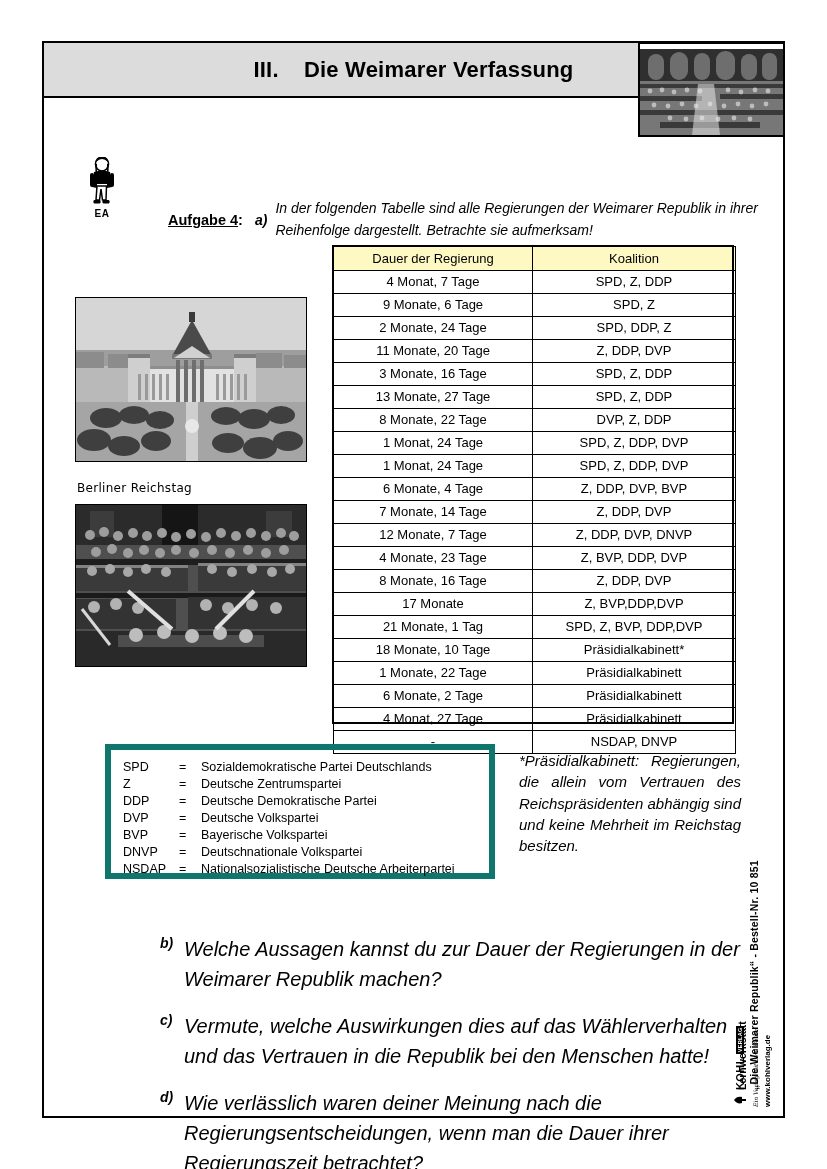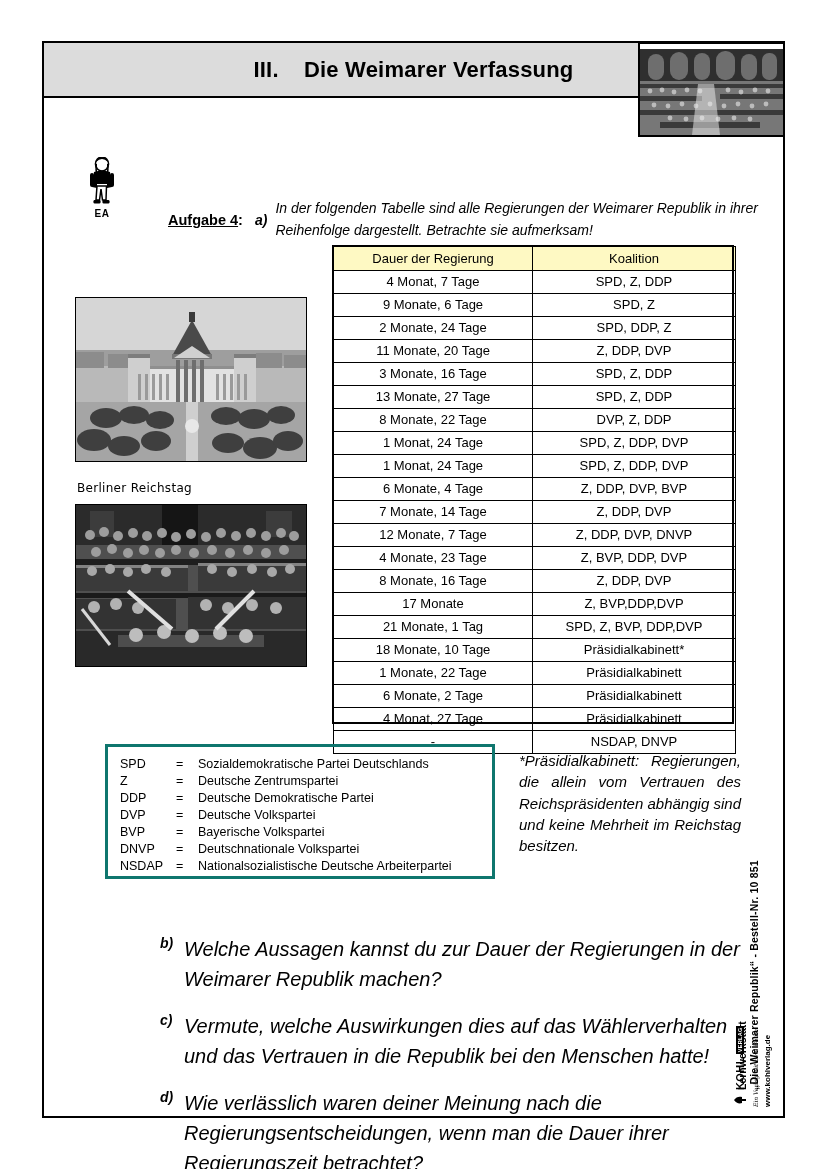--- a/index.html
+++ b/index.html
@@ -182,21 +182,21 @@
     pointer-events: none;
   }
 
   
   .legend-box {
     position: absolute;
     left: 105px;
     top: 744px;
     width: 390px;
     height: 135px;
-    border: 3px solid #0f766e;
+    border: 6px solid #0f766e;
     box-sizing: border-box;
     padding: 9px 0 0 12px;
   }
   .legend-row {
     display: flex;
     font-size: 12.5px;
     line-height: 17px;
   }
   .legend-abbr { width: 56px; flex: none; }
   .legend-eq   { width: 22px; flex: none; }

